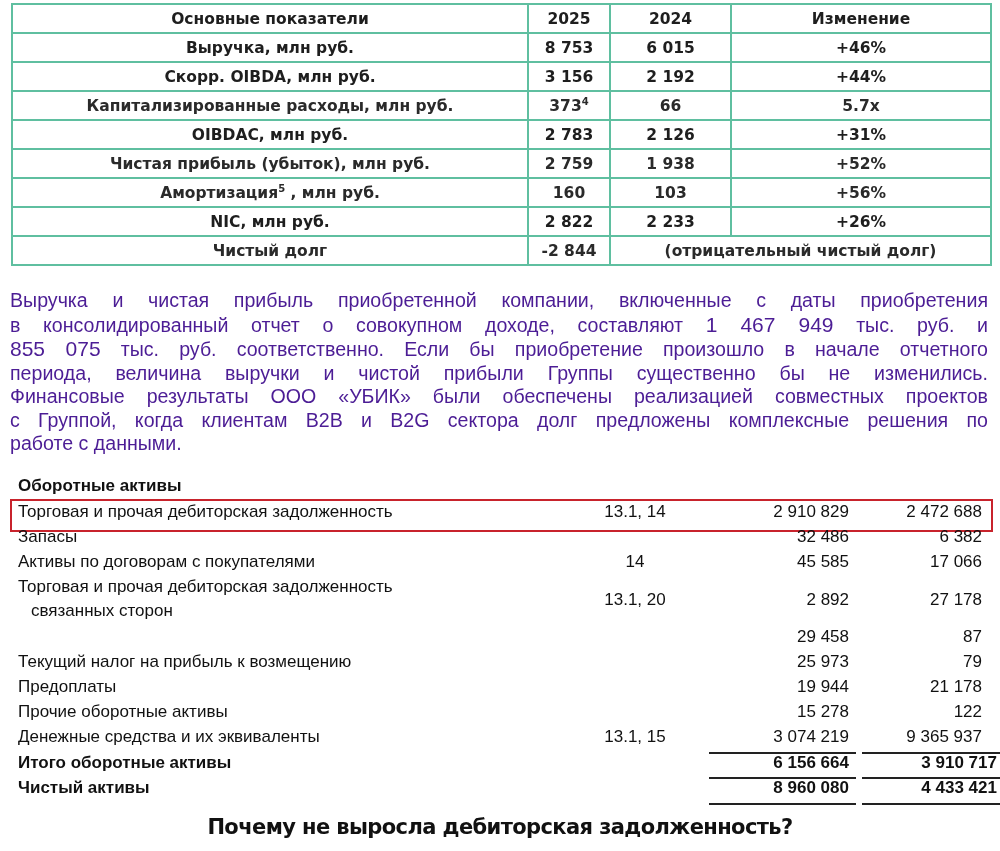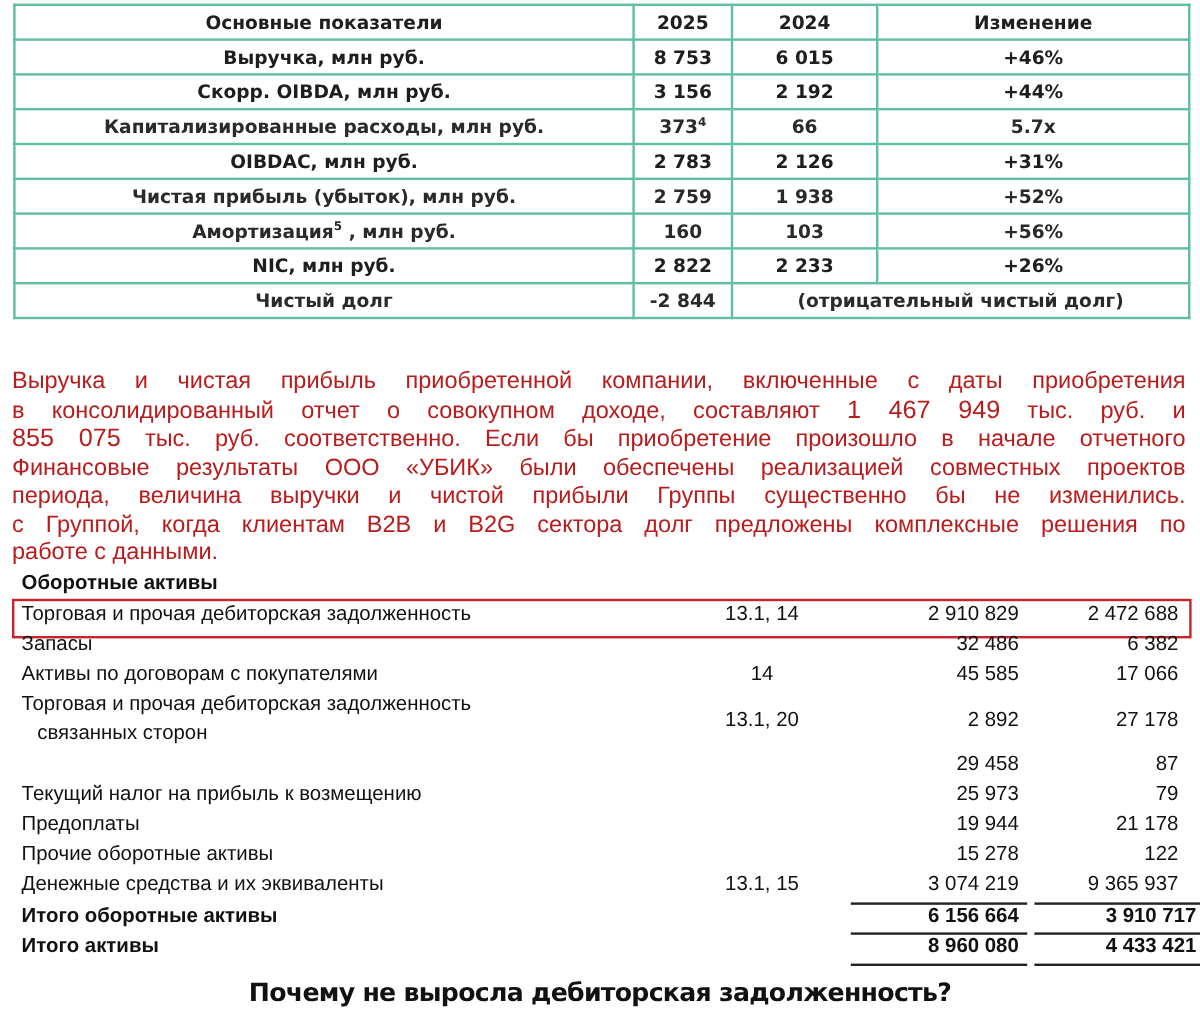--- a/index.html
+++ b/index.html
@@ -26,26 +26,26 @@
     .kpi .b { font-weight: bold; color: #1e1e1e; }
     .kpi th { font-weight: bold; color: #1e1e1e; }
     .kpi sup { font-size: 10px; vertical-align: 6px; line-height: 0; }
     .kpi col.c1 { width: 516px; }
     .kpi col.c2 { width: 82px; }
     .kpi col.c3 { width: 121px; }
     .kpi col.c4 { width: 260px; }
 
     
     .para {
-      position: absolute; left: 10px; top: 306px;
+      position: absolute; left: 10px; top: 289px;
       width: 978px;
       font-family: "Liberation Sans", sans-serif;
       font-size: 19.6px;
       line-height: 23.5px;
-      color: #b91c1c;
+      color: #4c1d95;
       text-align: justify;
     }
     .para .line { display: block; text-align: justify; text-align-last: justify; white-space: nowrap; }
     .para .line.last { text-align-last: left; }
     .para .num { font-size: 21px; }
 
     
     .bs {
       position: absolute; left: 1px; top: 0; width: 1000px; height: 851px;
       font-family: "Liberation Sans", sans-serif;
@@ -142,22 +142,22 @@
     <td>-2 844</td>
     <td colspan="2">(отрицательный чистый долг)</td>
   </tr>
 </tbody>
   </table>
 
 <div class="para">
   <span class="line">Выручка и чистая прибыль приобретенной компании, включенные с даты приобретения</span>
   <span class="line"><span>в консолидированный отчет о совокупном доходе, составляют</span> <span class="num">1 467 949</span> <span>тыс. руб.</span> <span>и</span></span>
   <span class="line"><span class="num">855 075</span><span> тыс. руб. соответственно. Если бы приобретение произошло в начале отчетного</span></span>
+  <span class="line">периода, величина выручки и чистой прибыли Группы существенно бы не изменились.</span>
   <span class="line">Финансовые результаты ООО «УБИК» были обеспечены реализацией совместных проектов</span>
-  <span class="line">периода, величина выручки и чистой прибыли Группы существенно бы не изменились.</span>
   <span class="line">с Группой, когда клиентам B2B и B2G сектора долг предложены комплексные решения по</span>
   <span class="line last">работе с данными.</span>
 </div>
 
 <div class="bs">
   <div class="section">Оборотные активы</div>
 
   <div class="hl-box"></div>
 
   <div class="row" style="top:502px">
@@ -225,21 +225,21 @@
   <div class="row bold" style="top:753px">
     <span class="label">Итого оборотные активы</span>
     <span class="v25">6 156 664</span>
     <span class="v24" style="right:4px">3 910 717</span>
   </div>
 
   <div class="rule" style="left:708px; top:777px; width:147px"></div>
   <div class="rule" style="left:861px; top:777px; width:139px"></div>
 
   <div class="row bold" style="top:778px">
-    <span class="label">Итого активы</span>
+    <span class="label">Чистый активы</span>
     <span class="v25">8 960 080</span>
     <span class="v24" style="right:4px">4 433 421</span>
   </div>
 
   <div class="rule" style="left:708px; top:803px; width:147px"></div>
   <div class="rule" style="left:861px; top:803px; width:139px"></div>
 </div>
 
 <div class="question">Почему не выросла дебиторская задолженность?</div>
 

